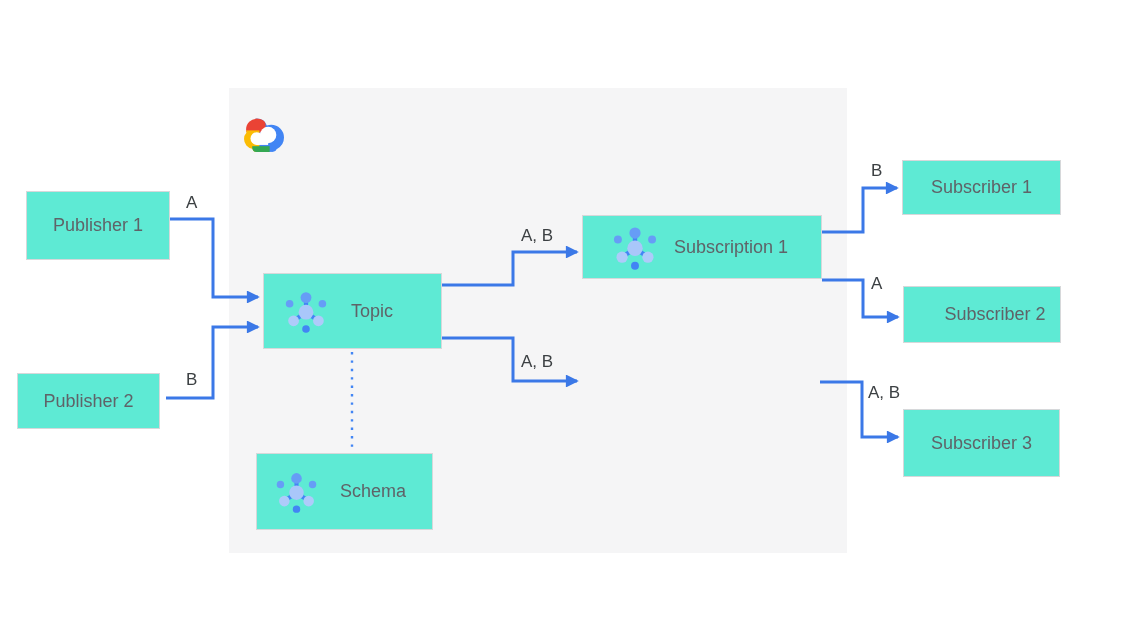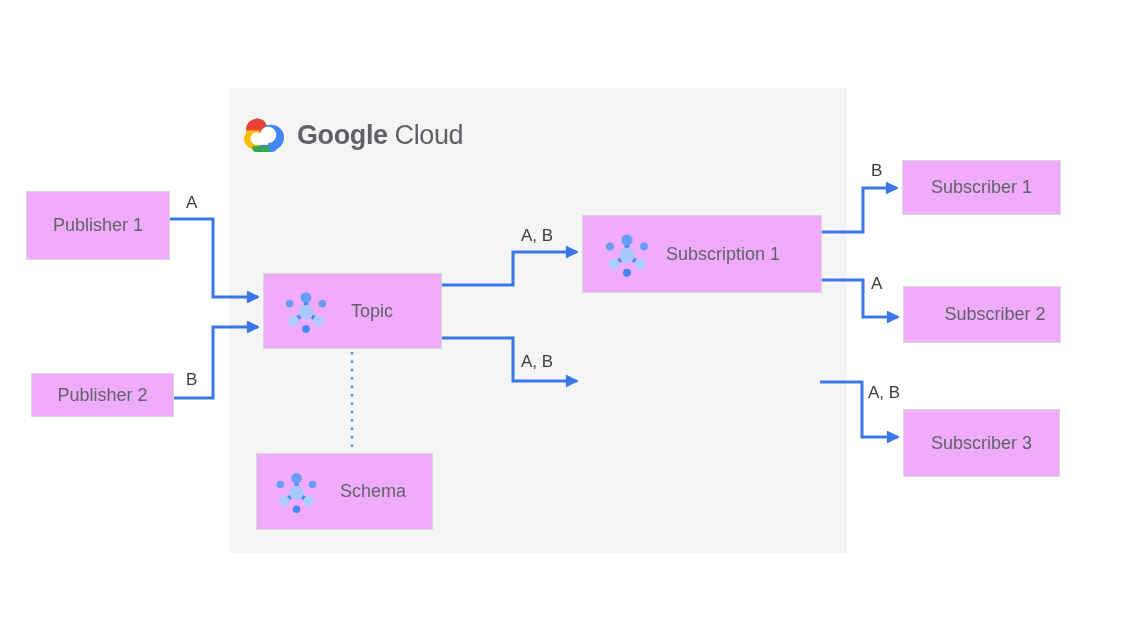--- a/index.html
+++ b/index.html
@@ -1,20 +1,20 @@
 <!DOCTYPE html>
 <html><head>
 <meta charset="utf-8">
 <style>
   html,body{margin:0;padding:0;background:#ffffff;}
   .stage{position:relative;width:1122px;height:629px;background:#ffffff;overflow:hidden;
          font-family:"Liberation Sans", sans-serif;}
   .panel{position:absolute;left:229px;top:88px;width:618px;height:465px;background:#f5f5f6;}
   .edges{position:absolute;left:0;top:0;width:1122px;height:629px;z-index:2;}
-  .box{position:absolute;z-index:3;background:#f0abfc;border:1px solid #d6d8da;
+  .box{position:absolute;z-index:3;background:#5eead4;border:1px solid #d6d8da;
        color:#5f6368;font-size:18px;display:flex;align-items:center;box-sizing:border-box;}
   .box.center{justify-content:center;}
   .psicon{flex:0 0 auto;}
   .elabel{position:absolute;z-index:4;color:#3c4043;font-size:17px;white-space:nowrap;}
   .logo{position:absolute;left:243px;top:115px;height:40px;display:flex;align-items:center;z-index:3;}
   .logo svg{display:block;}
   .wordmark{margin-left:13px;font-size:27px;letter-spacing:-0.4px;color:#5f6368;white-space:nowrap;}
   .wordmark .g1{font-weight:600;}
   .wordmark .g2{font-weight:400;margin-left:7px;}
 </style>
@@ -57,23 +57,20 @@
       <g clip-path="url(#cloudClip)">
         <rect x="12" y="0" width="28" height="33" fill="#4285f4"></rect>
         <rect x="0" y="0" width="22" height="14" fill="#ea4335"></rect>
         <rect x="0" y="12" width="16" height="21" fill="#fbbc04"></rect>
         <rect x="9" y="27.4" width="17" height="6" fill="#34a853"></rect>
         <circle cx="24.5" cy="16.5" r="8" fill="#ffffff"></circle>
         <circle cx="13.5" cy="20" r="6.2" fill="#ffffff"></circle>
         <rect x="13.5" y="16.5" width="11" height="9.7" fill="#ffffff"></rect>
       </g>
     </svg>
-    <div class="wordmark">
-      <span class="g1">Google</span><span class="g2">Cloud</span>
-    </div>
   </div>
 
   <svg class="edges" viewBox="0 0 1122 629">
     <defs>
       <marker id="arr" viewBox="0 0 10 10" refX="8.6" refY="5" markerWidth="5.4" markerHeight="4.3" orient="auto">
         <path d="M0,0 L10,5 L0,10 z" fill="#3b78e7"></path>
       </marker>
     </defs>
     <g fill="none" stroke="#3b78e7" stroke-width="3">
       <path d="M170 219 L213 219 L213 297 L258 297" marker-end="url(#arr)"></path>
@@ -84,39 +81,39 @@
       <path d="M822 280 L863 280 L863 317 L898 317" marker-end="url(#arr)"></path>
       <path d="M820 382 L862 382 L862 437 L898 437" marker-end="url(#arr)"></path>
     </g>
     <path d="M352 352 L352 450" fill="none" stroke="#4285f4" stroke-width="2.4" stroke-dasharray="2.4 6"></path>
   </svg>
 
   <div class="box center" style="left:26px;top:191px;width:144px;height:69px;">
     <span>Publisher 1</span>
   </div>
 
-  <div class="box center" style="left:31px;top:373px;width:143px;height:44px;">
+  <div class="box center" style="left:17px;top:373px;width:143px;height:56px;">
     <span>Publisher 2</span>
   </div>
 
   <div class="box" style="left:263px;top:273px;width:179px;height:76px;padding-left:18px;gap:21px;">
     <svg class="psicon" width="48" height="48">
         <use href="#pubsub"></use>
       </svg>
     <span>Topic</span>
   </div>
 
   <div class="box" style="left:256px;top:453px;width:177px;height:77px;padding-left:16px;gap:20px;">
     <svg class="psicon" width="47" height="47">
         <use href="#pubsub"></use>
       </svg>
     <span>Schema</span>
   </div>
 
-  <div class="box" style="left:582px;top:215px;width:240px;height:78px;padding-left:19px;gap:14px;">
+  <div class="box" style="left:582px;top:215px;width:240px;height:64px;padding-left:27px;gap:14px;">
     <svg class="psicon" width="50" height="50">
         <use href="#pubsub"></use>
       </svg>
     <span>Subscription 1</span>
   </div>
 
 
   <div class="box center" style="left:902px;top:160px;width:159px;height:55px;">
     <span>Subscriber 1</span>
   </div>

